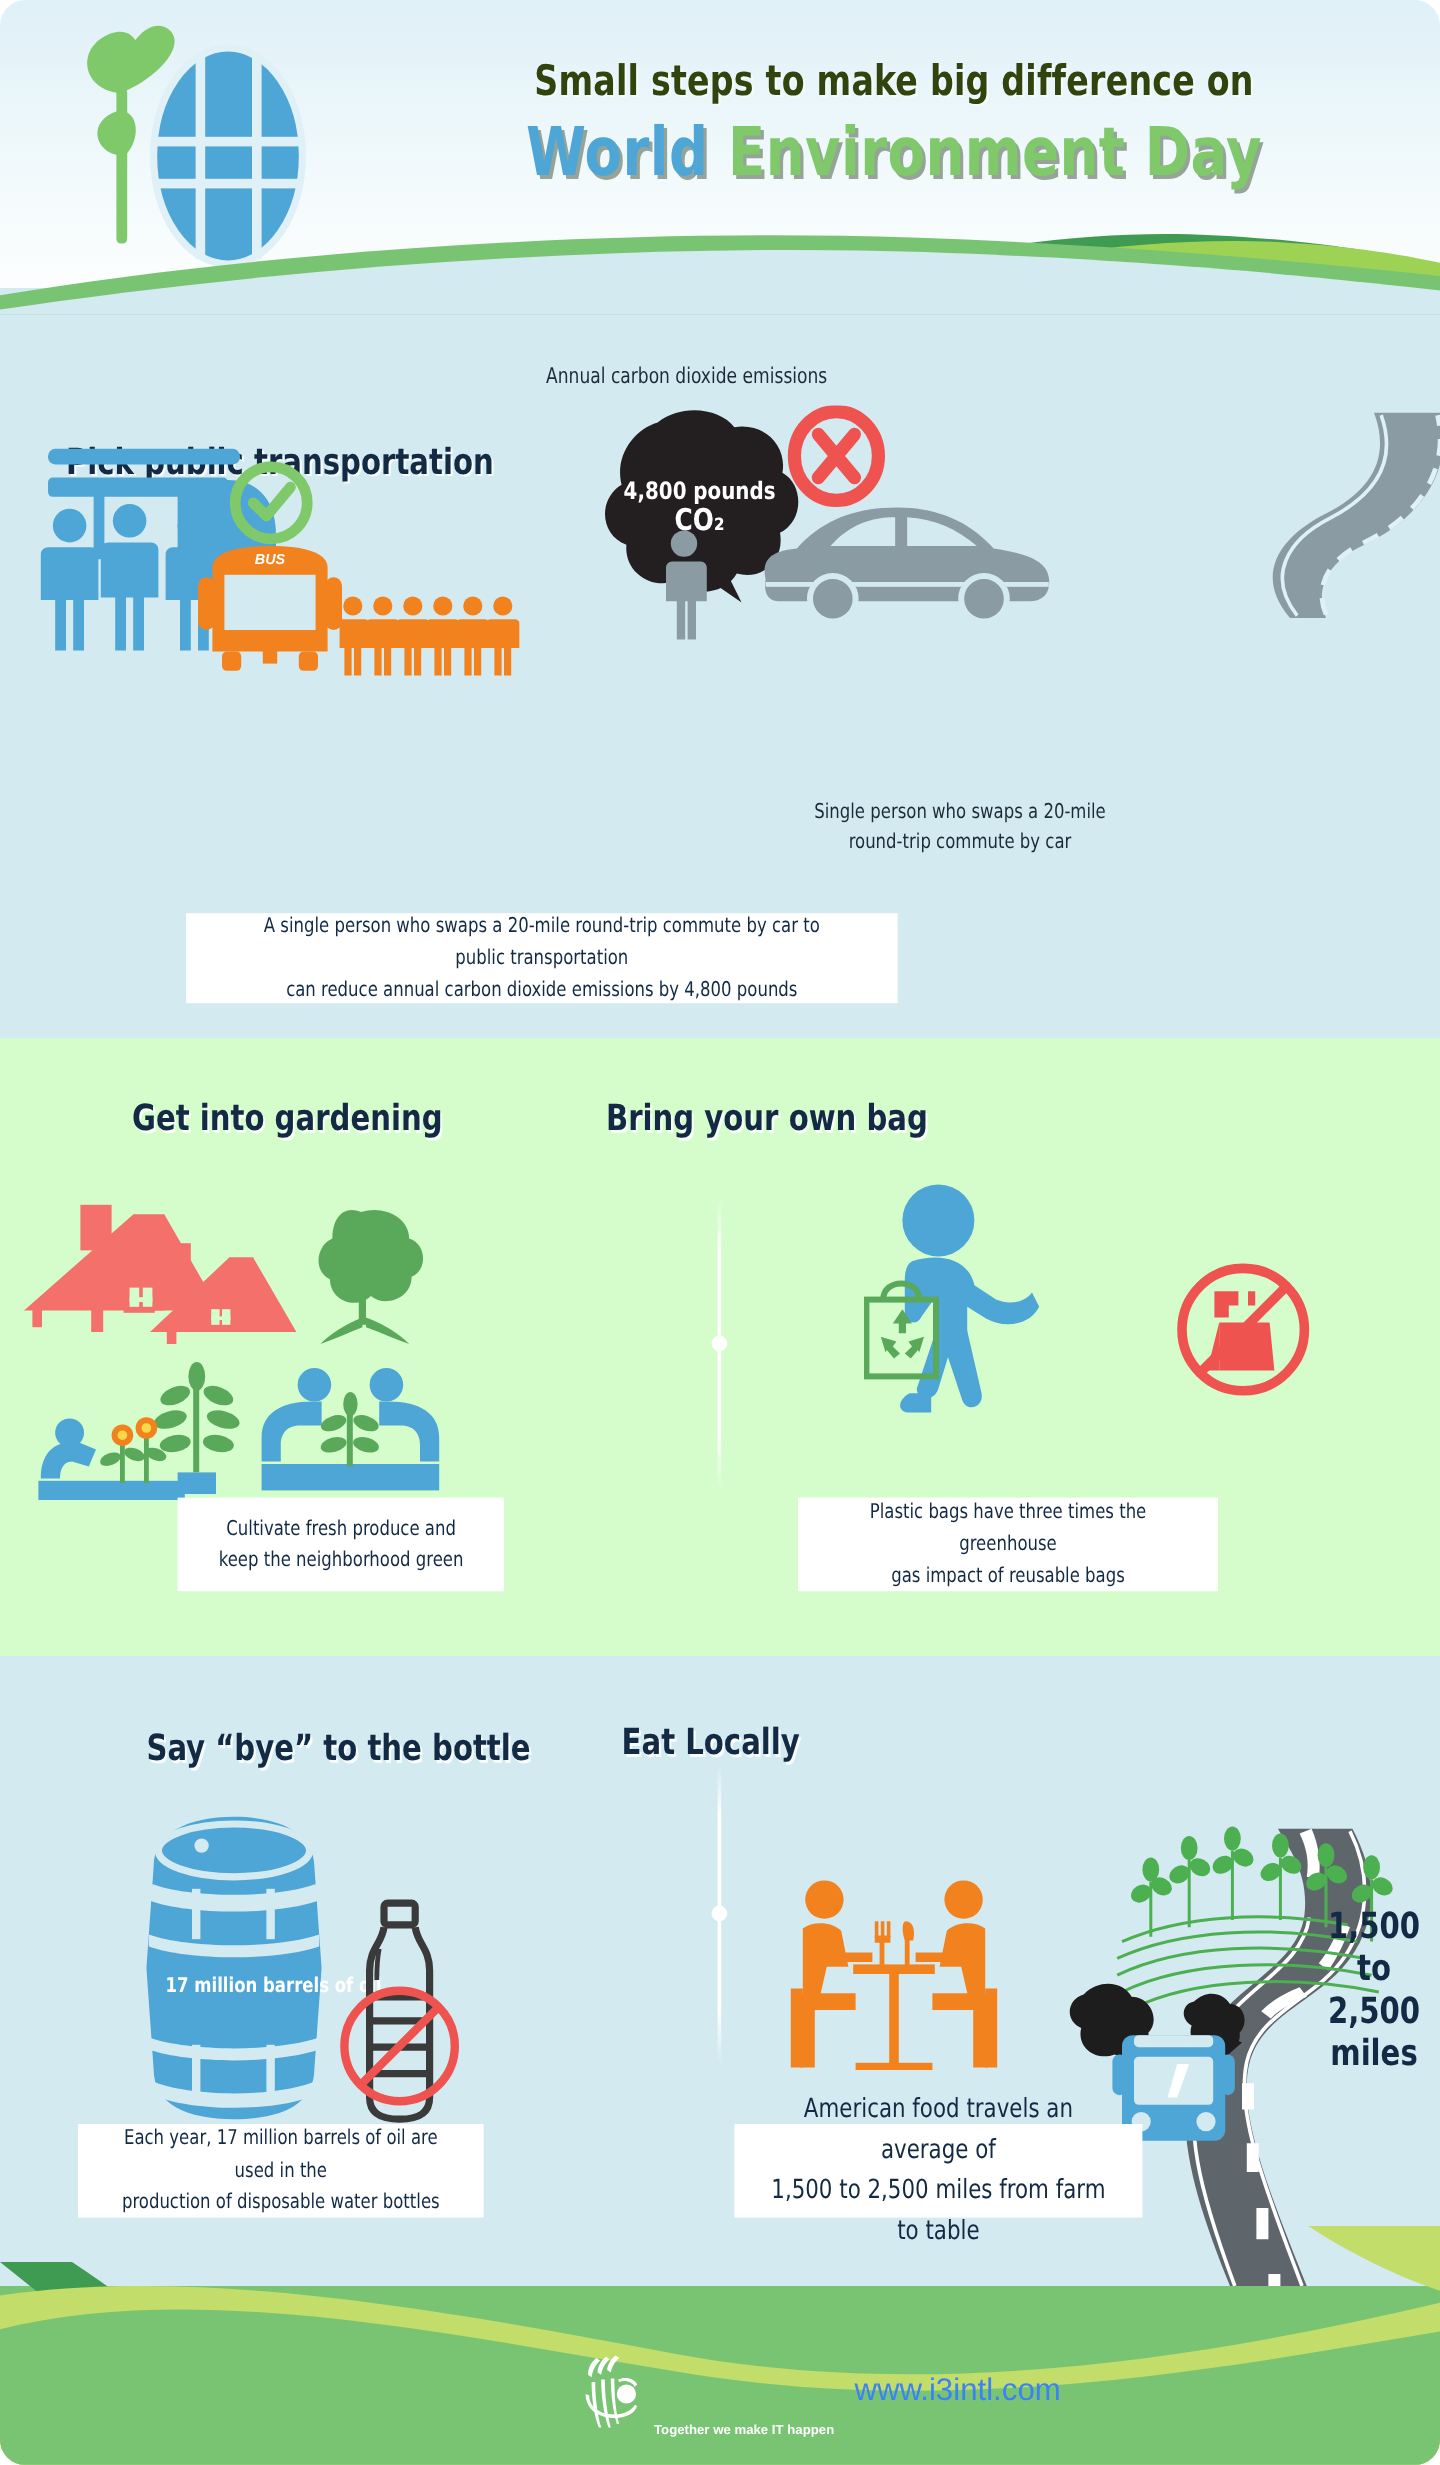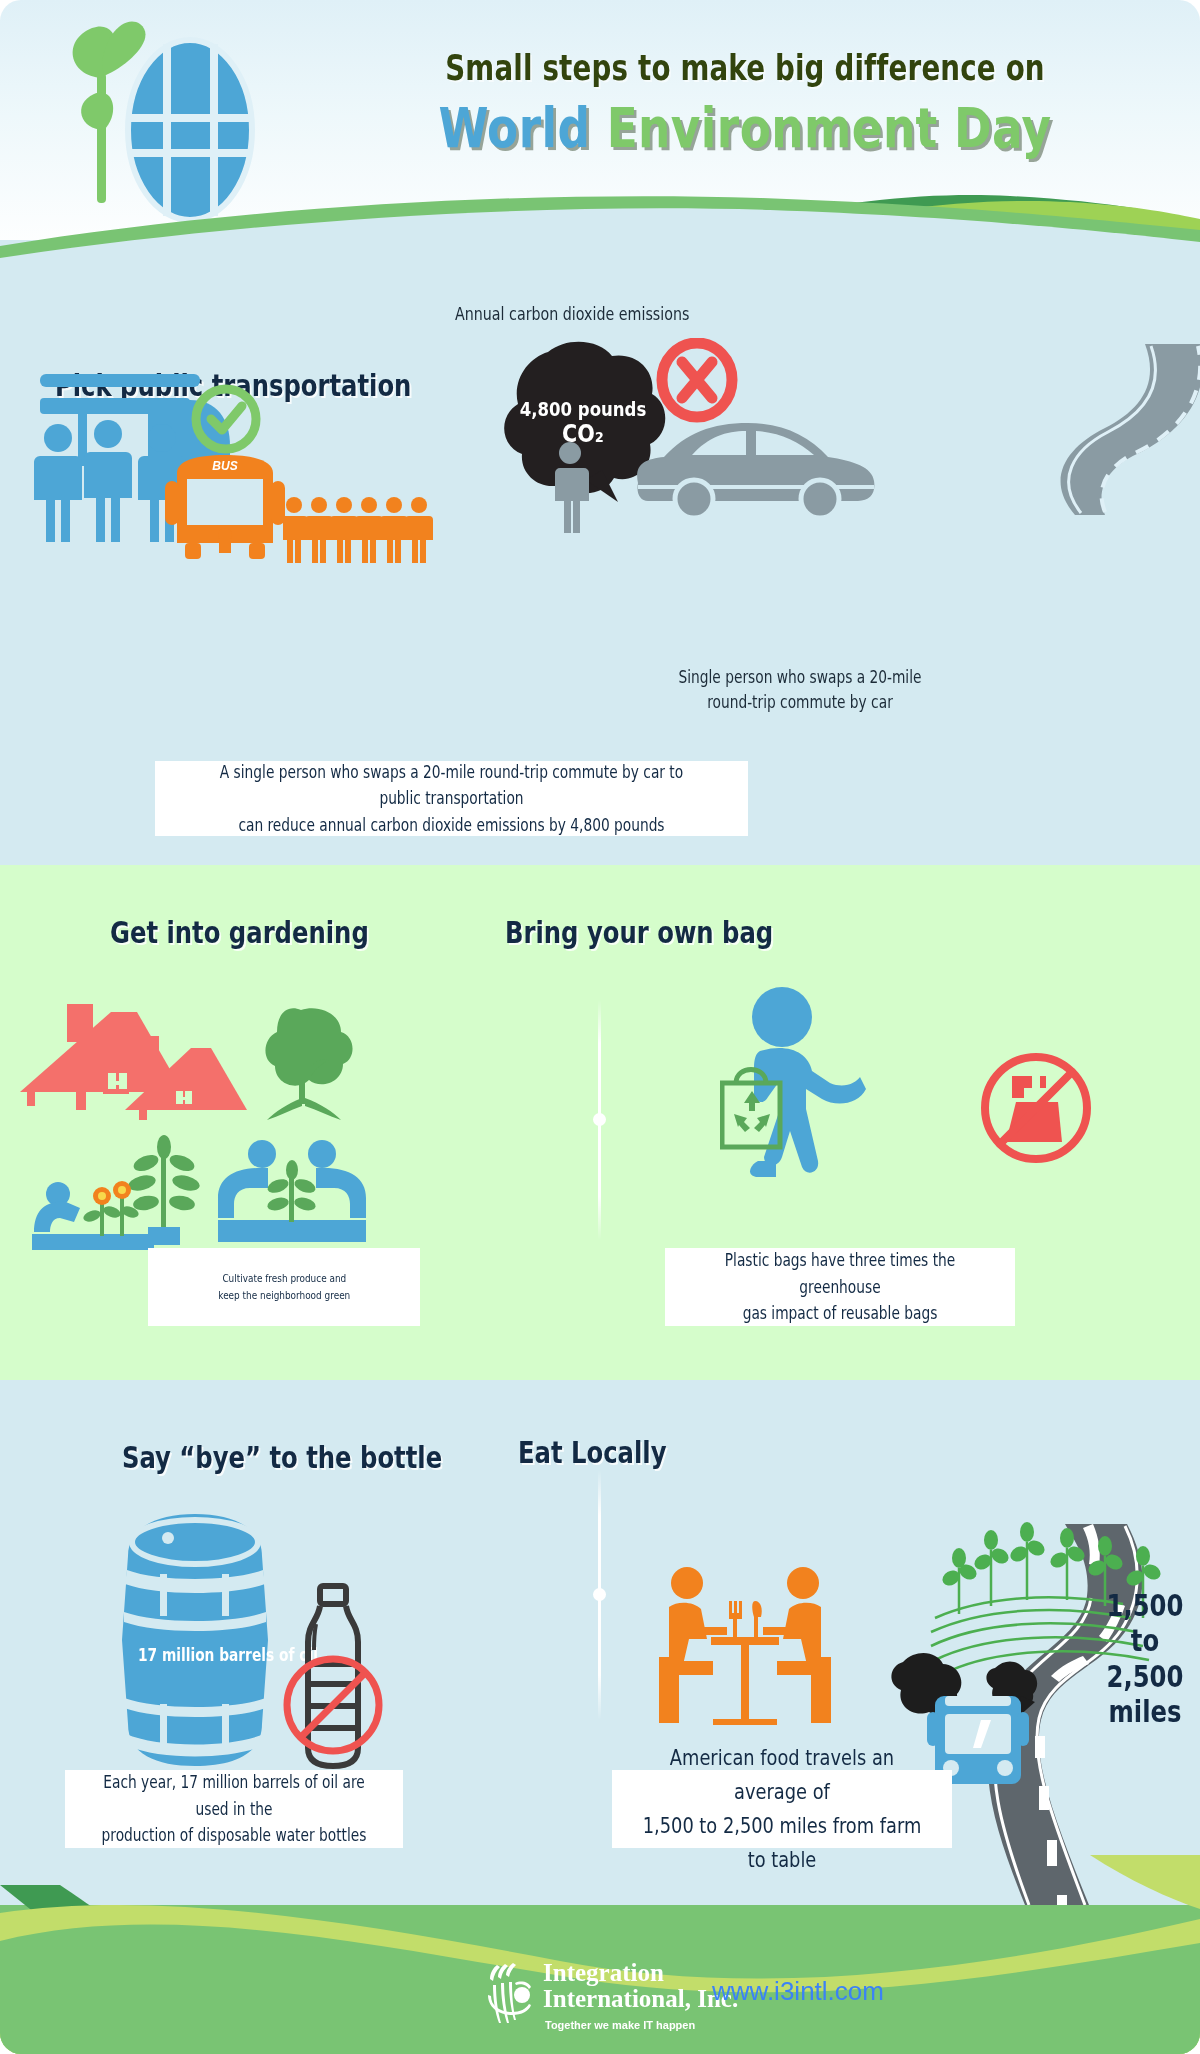--- a/index.html
+++ b/index.html
@@ -361,21 +361,21 @@
     <g fill="#f2821e">
       <circle cx="74" cy="16" r="9"></circle>
         <circle cx="94" cy="10" r="9"></circle>
     </g>
     <g fill="#f7d94c">
       <circle cx="74" cy="16" r="4"></circle>
         <circle cx="94" cy="10" r="4"></circle>
     </g>
   </svg>
 
-  <div class="card" style="left:148px; top:1248px; width:272px; height:78px; font-size:11px;">
+  <div class="card" style="left:148px; top:1248px; width:272px; height:78px; font-size:17px;">
     <div>
       <span>Cultivate fresh produce and</span>
       <span>keep the neighborhood green</span>
     </div>
   </div>
 
   <div class="vdiv" style="left:598px; top:1000px; height:240px;"></div>
   <div class="vdot" style="left:593px; top:1113px;"></div>
 
   <div class="sec-head" style="left:505px; top:915px;">Bring your own bag</div>
@@ -561,20 +561,16 @@
       <path d="M13,14 C13,9 16,4 20,1 L23,3 C19,7 17,10 16,16 Z"></path>
       <path d="M21,12 C21,8 24,3 28,0 L31,2 C27,6 25,9 24,14 Z"></path>
       <path d="M8,22 C8,36 10,50 14,60 L16,60 C13,50 11,36 11,22 Z"></path>
       <path d="M16,20 C16,34 18,48 22,60 L24,60 C21,48 19,34 19,20 Z"></path>
       <path d="M24,19 C24,33 26,46 29,57 L31,57 C28,46 27,33 27,19 Z"></path>
       <path d="M3,32 C3,44 13,52 27,52 C37,52 44,48 46,42 L44,41 C41,46 35,49 27,49 C15,49 6,43 6,33 Z"></path>
       <circle cx="37" cy="32" r="8"></circle>
       <path d="M30,20 C36,17 44,19 46,24 L44,26 C42,22 36,20 31,22 Z"></path>
     </g>
   </svg>
-  <div class="foot-name">
-    <div>Integration</div>
-    <div>International, Inc.</div>
-  </div>
   <div class="foot-tag">Together we make IT happen</div>
   <div class="foot-url">www.i3intl.com</div>
 
 </div>
 
 </body></html>

